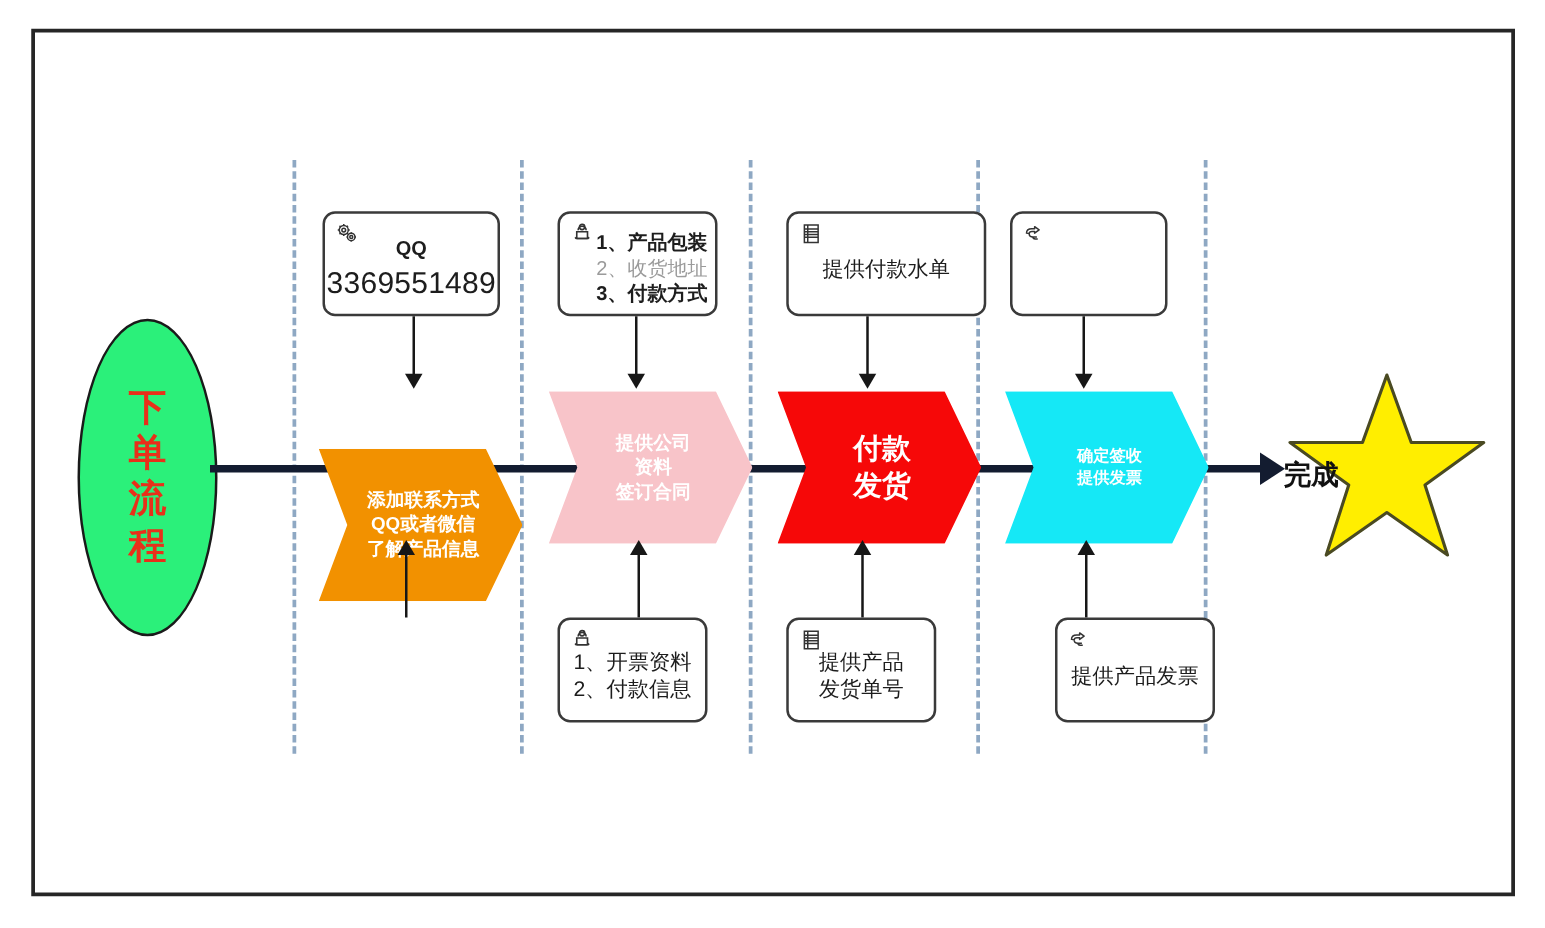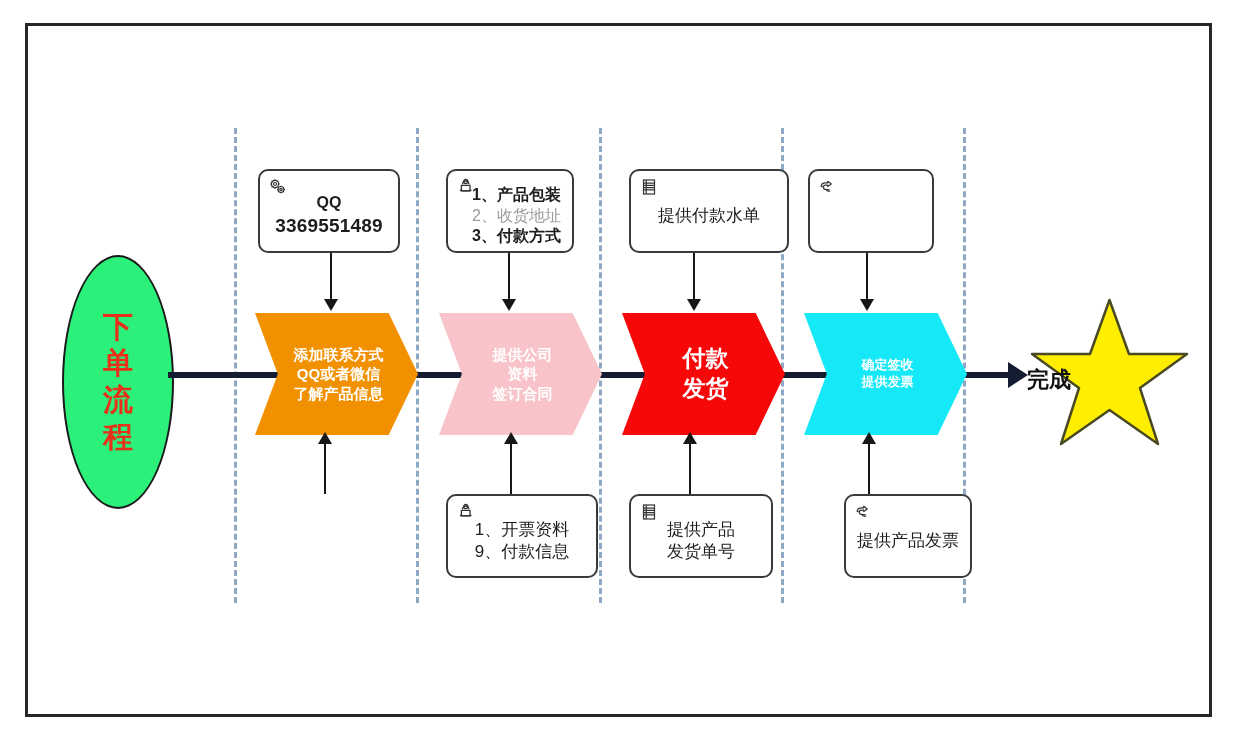--- a/index.html
+++ b/index.html
@@ -48,21 +48,21 @@
   .chev{
     position:absolute;top:313px;height:122px;
     display:flex;align-items:center;justify-content:center;
     clip-path:polygon(0% 0%, 82% 0%, 100% 50%, 82% 100%, 0% 100%, 14% 50%);
   }
   .chev .ctxt{
     color:#ffffff;font-weight:bold;text-align:center;line-height:1.30;
     font-size:15px;margin-left:4px;
   }
   .chev .ctxt span{display:block;white-space:nowrap;}
-  .chev.c1{background:#f29100;}
+  .chev.c1{background:#f29100;margin-top:46px;}
   .chev.c2{background:#f8c4c9;}
   .chev.c3{background:#f60808;}
   .chev.c4{background:#15e8f6;}
   .chev.big .ctxt{font-size:23px;line-height:1.30;}
 
   
   .note{
     position:absolute;background:#fff;border:2px solid #3a3a3a;
     border-radius:10px;box-sizing:border-box;
     display:flex;flex-direction:column;align-items:center;justify-content:center;
@@ -74,22 +74,22 @@
   .note .nbody{
     display:flex;flex-direction:column;align-items:center;justify-content:center;
     width:100%;padding:0 6px;box-sizing:border-box;
   }
   .note .nbody .line{
     display:block;color:#1d1d1d;font-size:17px;line-height:1.30;
     text-align:center;white-space:nowrap;
   }
   .note .nbody .line.bold{font-weight:bold;font-size:16px;}
   .note .nbody .line.dim{color:#9b9b9b;font-size:16px;}
-  .note .nbody .line.num{font-size:19px;letter-spacing:0.2px;font-weight:bold;}
-  .note .nbody.left{align-items:flex-start;padding-left:24px;}
+  .note .nbody .line.num{font-size:24px;letter-spacing:0.2px;}
+  .note .nbody.left{align-items:flex-end;padding-left:24px;}
   .note .nbody.left .line{text-align:left;}
   .note .nbody.shift{padding-top:10px;}
 
   
   .vconn{position:absolute;width:2px;background:#171717;}
   .vhead-down{
     position:absolute;width:0;height:0;
     border-left:7px solid transparent;border-right:7px solid transparent;
     border-top:12px solid #171717;
   }
@@ -198,35 +198,35 @@
         </g>
       </svg>
     </span>
     <div class="nbody left shift">
       <span class="line bold">1、产品包装</span>
       <span class="line dim">2、收货地址</span>
       <span class="line bold">3、付款方式</span>
     </div>
   </div>
 
-  <div class="note" style="left:446px;top:494px;width:152px;height:84px;">
+  <div class="note" style="left:446px;top:494px;width:120px;height:84px;">
     <span class="nicon">
       <svg width="20" height="20" viewBox="0 0 20 20">
         <g fill="none" stroke="#333" stroke-width="1.3">
           <path d="M6.5 7.2a3.2 3.2 0 0 1 6.4 0"></path>
           <circle cx="9.7" cy="4.6" r="2.1"></circle>
           <path d="M5.4 8.4h8.6v5.4H5.4z"></path>
           <path d="M5.4 13.8h8.6"></path>
           <path d="M4 13.8l1.4-1.1M15.4 13.8L14 12.7"></path>
         </g>
       </svg>
     </span>
     <div class="nbody shift">
       <span class="line">1、开票资料</span>
-      <span class="line">9、付款信息</span>
+      <span class="line">2、付款信息</span>
     </div>
   </div>
 
   <div class="chev c3 big" style="left:622px;width:163px;">
     <div class="ctxt">
       <span>付款</span>
       <span>发货</span>
     </div>
   </div>
   <div class="vconn" style="left:693px;top:253px;height:52px;"></div>
@@ -241,21 +241,21 @@
           <rect x="4.5" y="3" width="11" height="14"></rect>
           <path d="M4.5 6.2h11M4.5 8.4h11M4.5 10.6h11M4.5 12.8h11M7.2 3v14"></path>
         </g>
       </svg>
     </span>
     <div class="nbody shift">
       <span class="line">提供付款水单</span>
     </div>
   </div>
 
-  <div class="note" style="left:629px;top:494px;width:144px;height:84px;">
+  <div class="note" style="left:629px;top:494px;width:120px;height:84px;">
     <span class="nicon">
       <svg width="20" height="20" viewBox="0 0 20 20">
         <g fill="none" stroke="#333" stroke-width="1.2">
           <rect x="4.5" y="3" width="11" height="14"></rect>
           <path d="M4.5 6.2h11M4.5 8.4h11M4.5 10.6h11M4.5 12.8h11M7.2 3v14"></path>
         </g>
       </svg>
     </span>
     <div class="nbody shift">
       <span class="line">提供产品</span>

